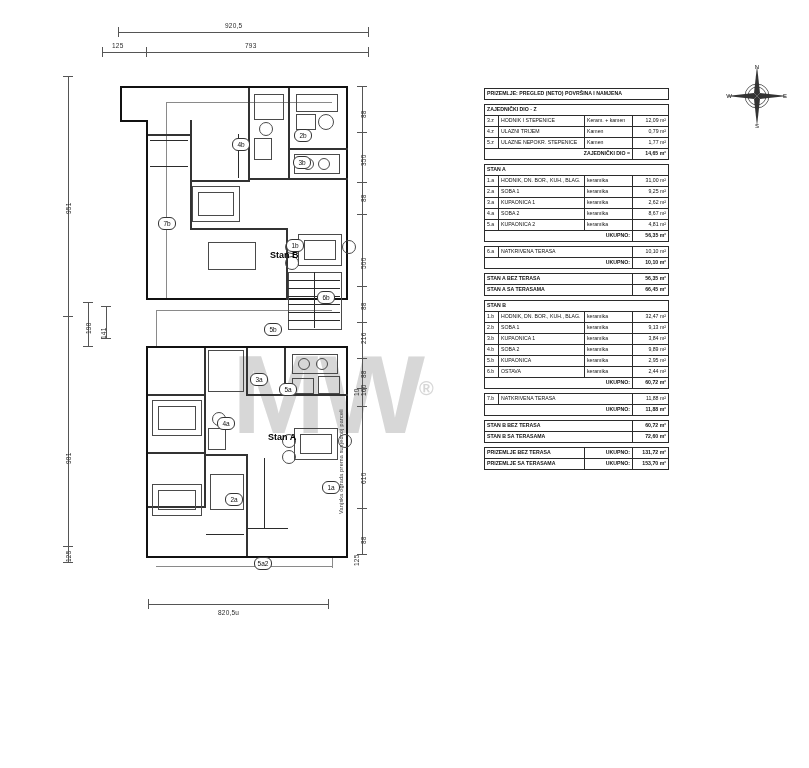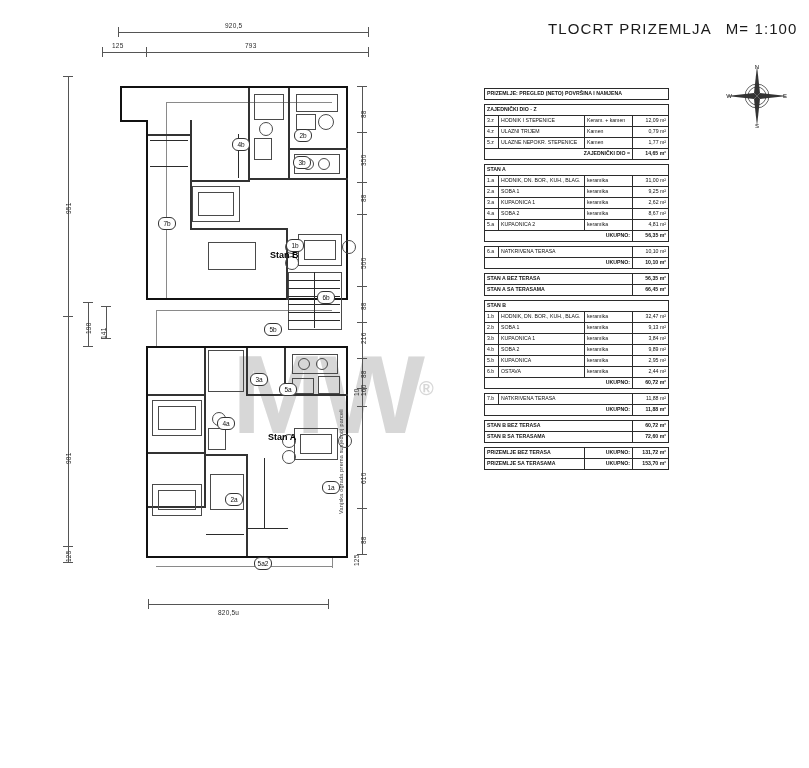--- a/index.html
+++ b/index.html
@@ -80,23 +80,20 @@
     letter-spacing:-6px;font-family:"Liberation Sans", sans-serif;
     user-select:none;
   }
   .wm .reg{font-size:20px;vertical-align:super;letter-spacing:0;font-weight:600;}
 </style>
 </head>
 <body>
 
 <div class="sheet">
 
-  <div class="title">
-    <span>TLOCRT PRIZEMLJA</span><span class="scale">M= 1:100</span>
-  </div>
 
   <div class="compass">
     <svg width="68" height="68" viewBox="0 0 68 68">
       <g stroke="#222" fill="none" stroke-width=".7">
         <circle cx="34" cy="34" r="12"></circle>
         <circle cx="34" cy="34" r="9"></circle>
       </g>
       <g fill="#333">
         <polygon points="34,4 37,31 34,34 31,31"></polygon>
         <polygon points="34,64 31,37 34,34 37,37"></polygon>

